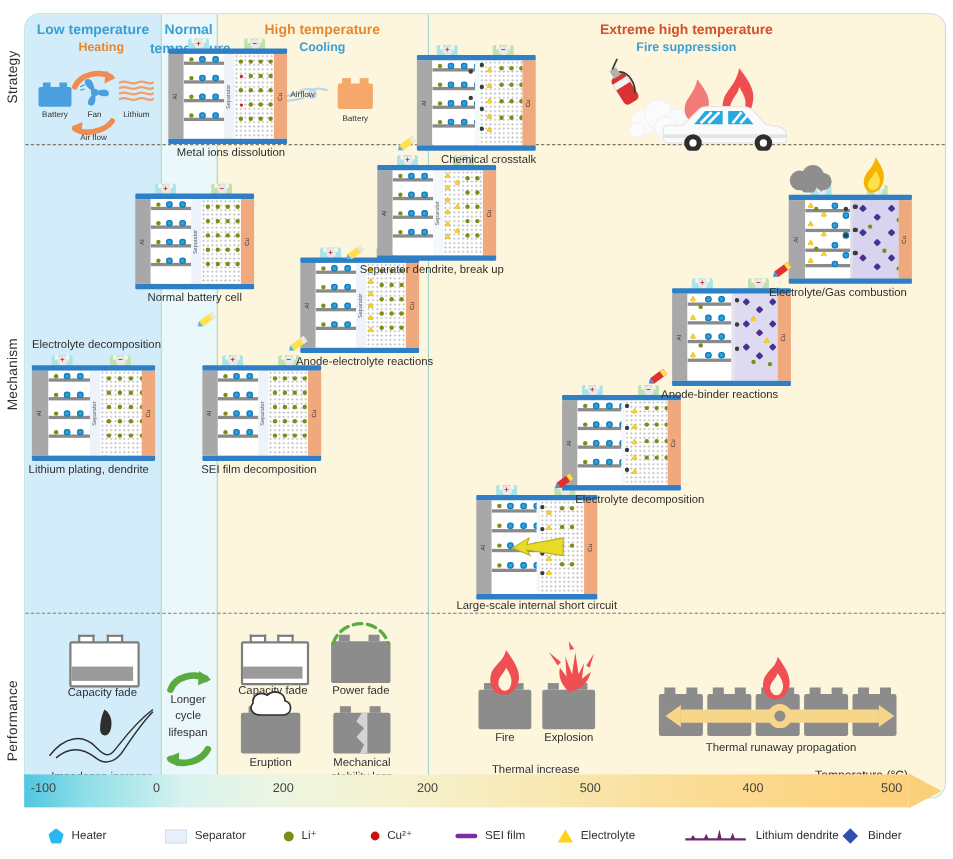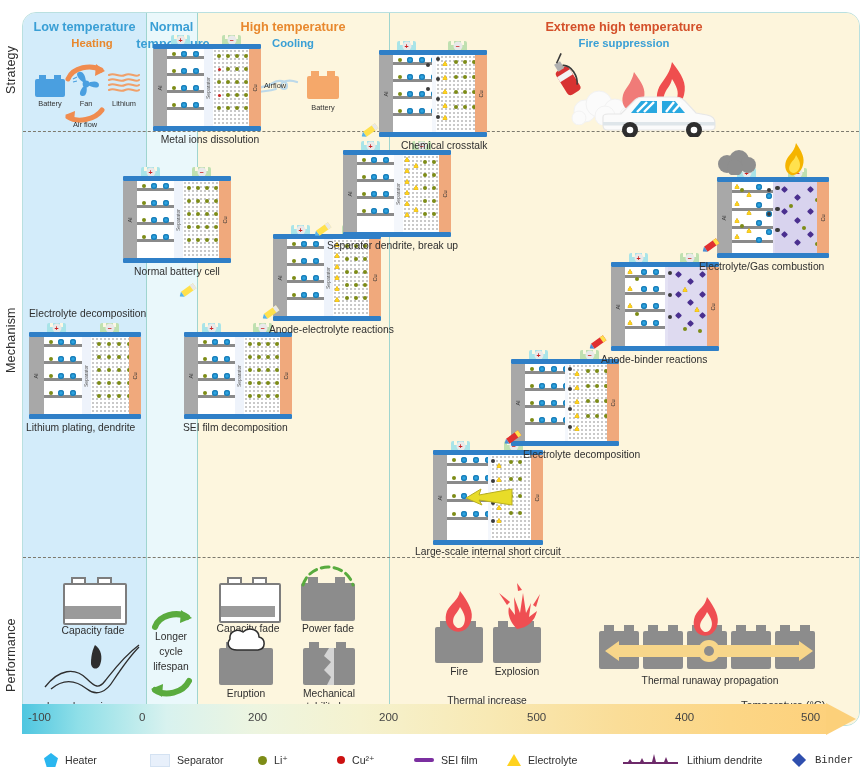--- a/index.html
+++ b/index.html
@@ -1225,17 +1225,17 @@
     <span>Electrolyte</span>
   </div>
   <div class="lg" style="left:600px;">
     <span class="sw">
       <svg width="58" height="14" viewBox="0 0 58 14">
         <path d="M1 12 L56 12 L56 10 L46 10 L44 5 L42 10 L34 10 L32 2 L30 10 L22 10 L20 6 L18 10 L10 10 L8 7 L6 10 L1 10 Z" fill="#6d2a6a"></path>
       </svg>
     </span>
     <span>Lithium dendrite</span>
   </div>
-  <div class="lg" style="left:772px;font-family:Liberation Mono, monospace;">
+  <div class="lg" style="left:746px;">
     <span class="sw bindsw"></span>
     <span style="margin-left:4px;">Binder</span>
   </div>
 </div>
 
 </body></html>

